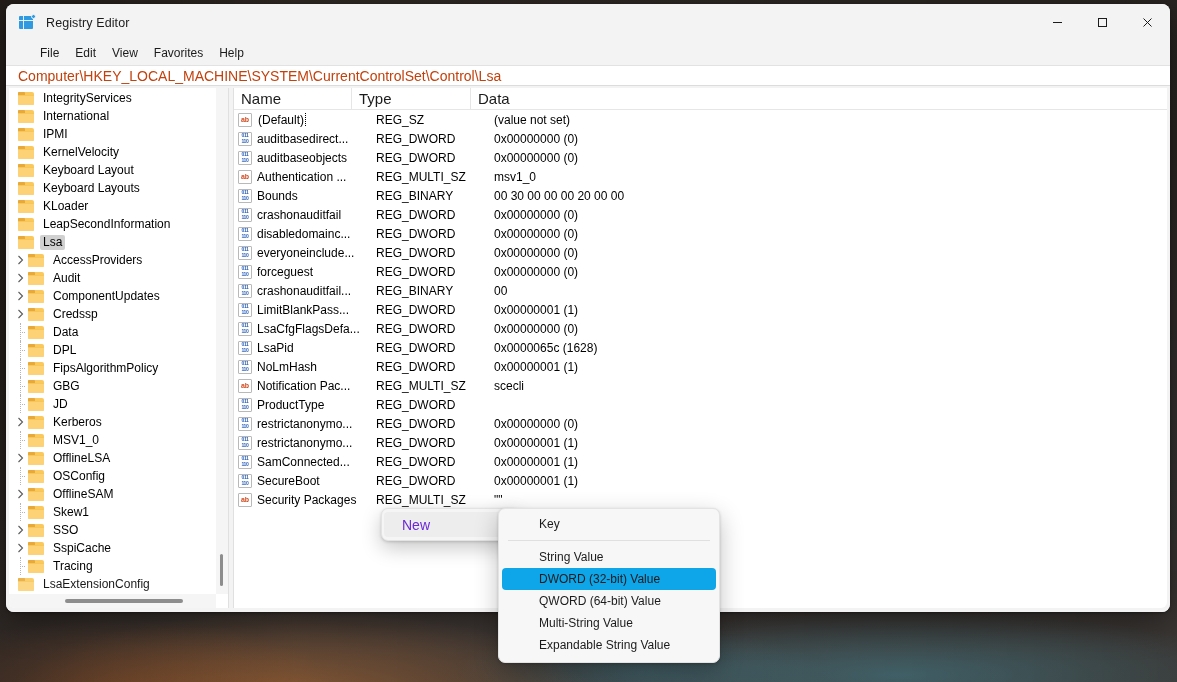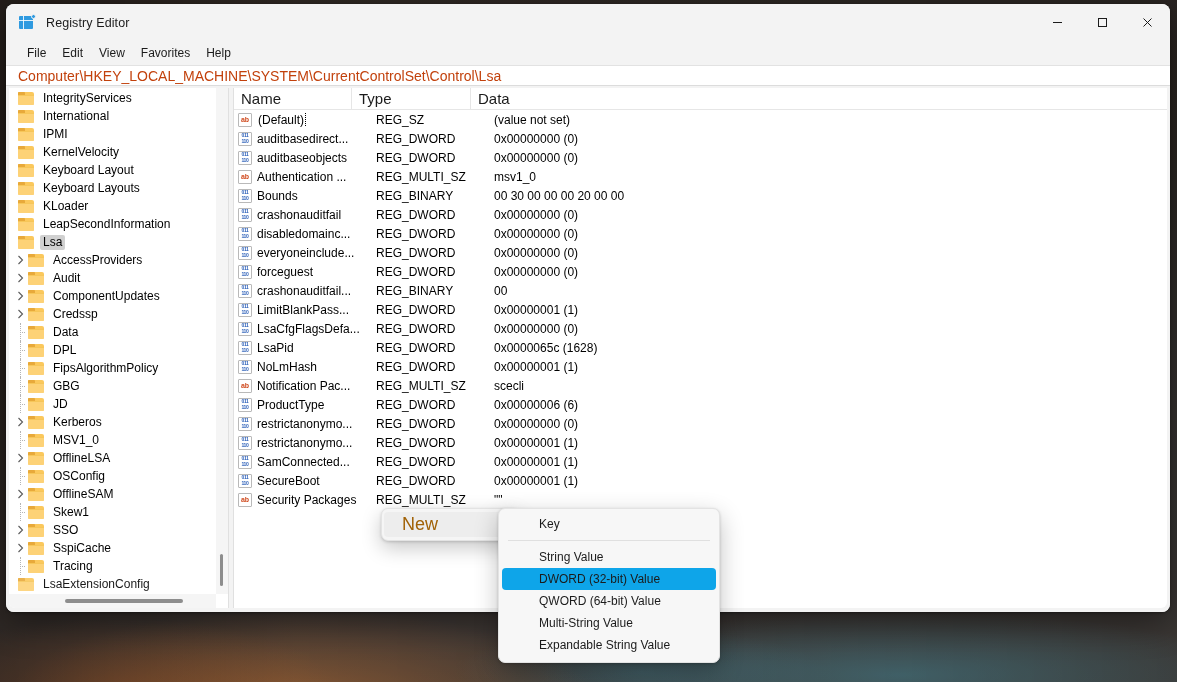--- a/index.html
+++ b/index.html
@@ -92,21 +92,21 @@
     display:flex; align-items:center; justify-content:center;
     color:#1b1b1b;
   }
   .winbtn svg { display:block; }
 
   
   #menubar {
     height: 24px;
     display: flex;
     align-items: center;
-    padding-left: 13px;
+    padding-left: 26px;
     flex: 0 0 auto;
     background: #f3f3f3;
   }
   .menuitem {
     font-size: 12px;
     color: #1b1b1b;
     padding: 2px 8px;
     border-radius: 3px;
     cursor: default;
   }
@@ -322,22 +322,22 @@
     border-radius:7px;
     box-shadow: 0 7px 20px rgba(0,0,0,.22), 0 1px 3px rgba(0,0,0,.16);
     padding: 3px 0;
     z-index: 20;
   }
   #ctxmenu .mrow {
     height: 25px;
     display:flex;
     align-items:center;
     justify-content:space-between;
-    font-size:18px;
-    color:#a16207;
+    font-size:14px;
+    color:#6d28d9;
     padding: 0 12px 0 18px;
     margin: 0 2px;
     border-radius:4px;
   }
   #ctxmenu .mrow.hl {
     background:#ededed;
   }
   #ctxmenu .mrow .chevr { color:#4a4a4a; display:flex; }
 
   
@@ -900,21 +900,20 @@
           </div>
           <div class="vrow">
             <div class="vicon bin">
               <div class="glyph">
                 <span>011</span>
                 <span>110</span>
               </div>
             </div>
             <div class="c-name"><span class="c-name-inner">ProductType</span></div>
             <div class="c-type">REG_DWORD</div>
-            <div class="c-data">0x00000006 (6)</div>
           </div>
           <div class="vrow">
             <div class="vicon bin">
               <div class="glyph">
                 <span>011</span>
                 <span>110</span>
               </div>
             </div>
             <div class="c-name"><span class="c-name-inner">restrictanonymo...</span></div>
             <div class="c-type">REG_DWORD</div>

